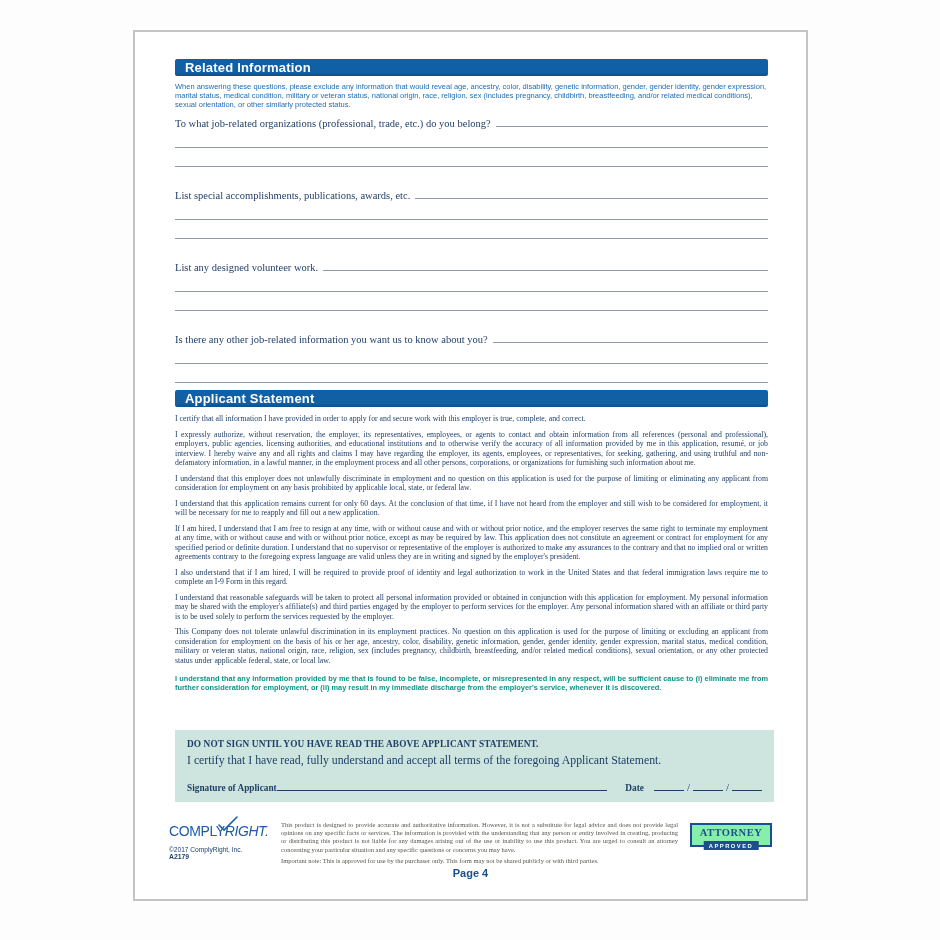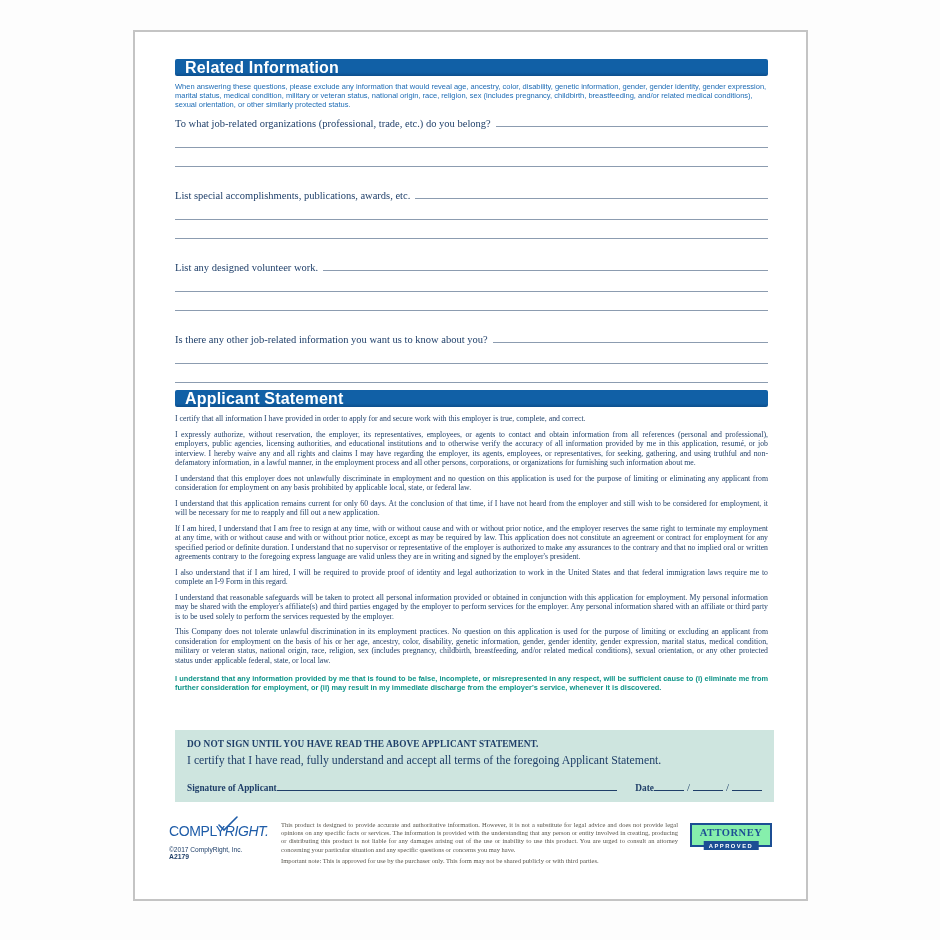--- a/index.html
+++ b/index.html
@@ -10,21 +10,21 @@
     position:absolute; left:133px; top:30px; width:675px; height:871px;
     background:#ffffff; border:2px solid var(--sheet_border,#c4c4c4);
   }
 
   
   .sec-bar {
     height:17px; line-height:17px;
     background:linear-gradient(180deg, var(--header_bar_blue,#1160a6) 0%, var(--header_bar_blue,#1160a6) 78%, #0d4f8d 100%);
     border-radius:2px 2px 2px 2px;
     color:#ffffff; font-family:"Liberation Sans", sans-serif; font-weight:bold;
-    font-size:16px; padding-left:10px; letter-spacing:0.2px;
+    font-size:13px; padding-left:10px; letter-spacing:0.2px;
   }
 
   
   .sec-related { position:absolute; top:27px; left:40px; right:38px; }
   .intro {
     margin-top:6px; font-family:"Liberation Sans", sans-serif;
     font-size:7.5px; line-height:9.2px; color:var(--intro_blue,#1e6cb5);
   }
   .qgroup { margin-top:6px; }
   .qgroup + .qgroup { margin-top:21px; }
@@ -51,21 +51,21 @@
   
   .sign-box {
     position:absolute; top:698px; left:40px; right:32px; height:72px;
     background:var(--sign_box_bg,#cee5df); padding:9px 12px 8px 12px;
   }
   .warn { font-size:9.3px; font-weight:bold; color:var(--navy_text,#1f3f69); letter-spacing:0.1px; }
   .certify { margin-top:4px; font-size:11.8px; color:var(--navy_text,#1f3f69); }
   .sig-row { display:flex; align-items:baseline; margin-top:13px; }
   .sig-lbl { font-size:9.3px; font-weight:bold; color:var(--navy_text,#1f3f69); white-space:nowrap; }
   .sig-line { flex:1 1 auto; border-bottom:1px solid var(--navy_text,#3c5a7d); height:10px; }
-  .date-lbl { margin-left:18px; margin-right:0; }
+  .date-lbl { margin-left:18px; margin-right:10px; }
   .date-seg { width:30px; border-bottom:1px solid var(--navy_text,#3c5a7d); height:10px; }
   .slash { font-size:11px; color:var(--navy_text,#1f3f69); padding:0 3px; }
 
   
   .footer { position:absolute; top:787px; left:34px; right:34px; display:flex; align-items:flex-start; }
   .logo-block { width:108px; flex:0 0 auto; padding-top:3px; }
   .logo { position:relative; font-family:"Liberation Sans", sans-serif; color:var(--logo_blue,#1e5ca8); white-space:nowrap; }
   .logo-comply { font-weight:normal; font-size:14px; letter-spacing:-0.4px; }
   .logo-right { font-style:italic; font-size:14px; letter-spacing:-0.4px; }
   .logo-swoosh { position:absolute; left:48px; top:-6px; }
@@ -190,14 +190,15 @@
         <p class="note">Important note: This is approved for use by the purchaser only. This form may not be shared publicly or with third parties.</p>
       </div>
       <div class="badge-wrap">
         <div class="badge">
           <div class="badge-top">ATTORNEY</div>
           <div class="badge-bottom">APPROVED</div>
         </div>
       </div>
     </div>
 
+    <div class="page-num">Page 4</div>
   </div>
 </div>
 
 </body></html>

